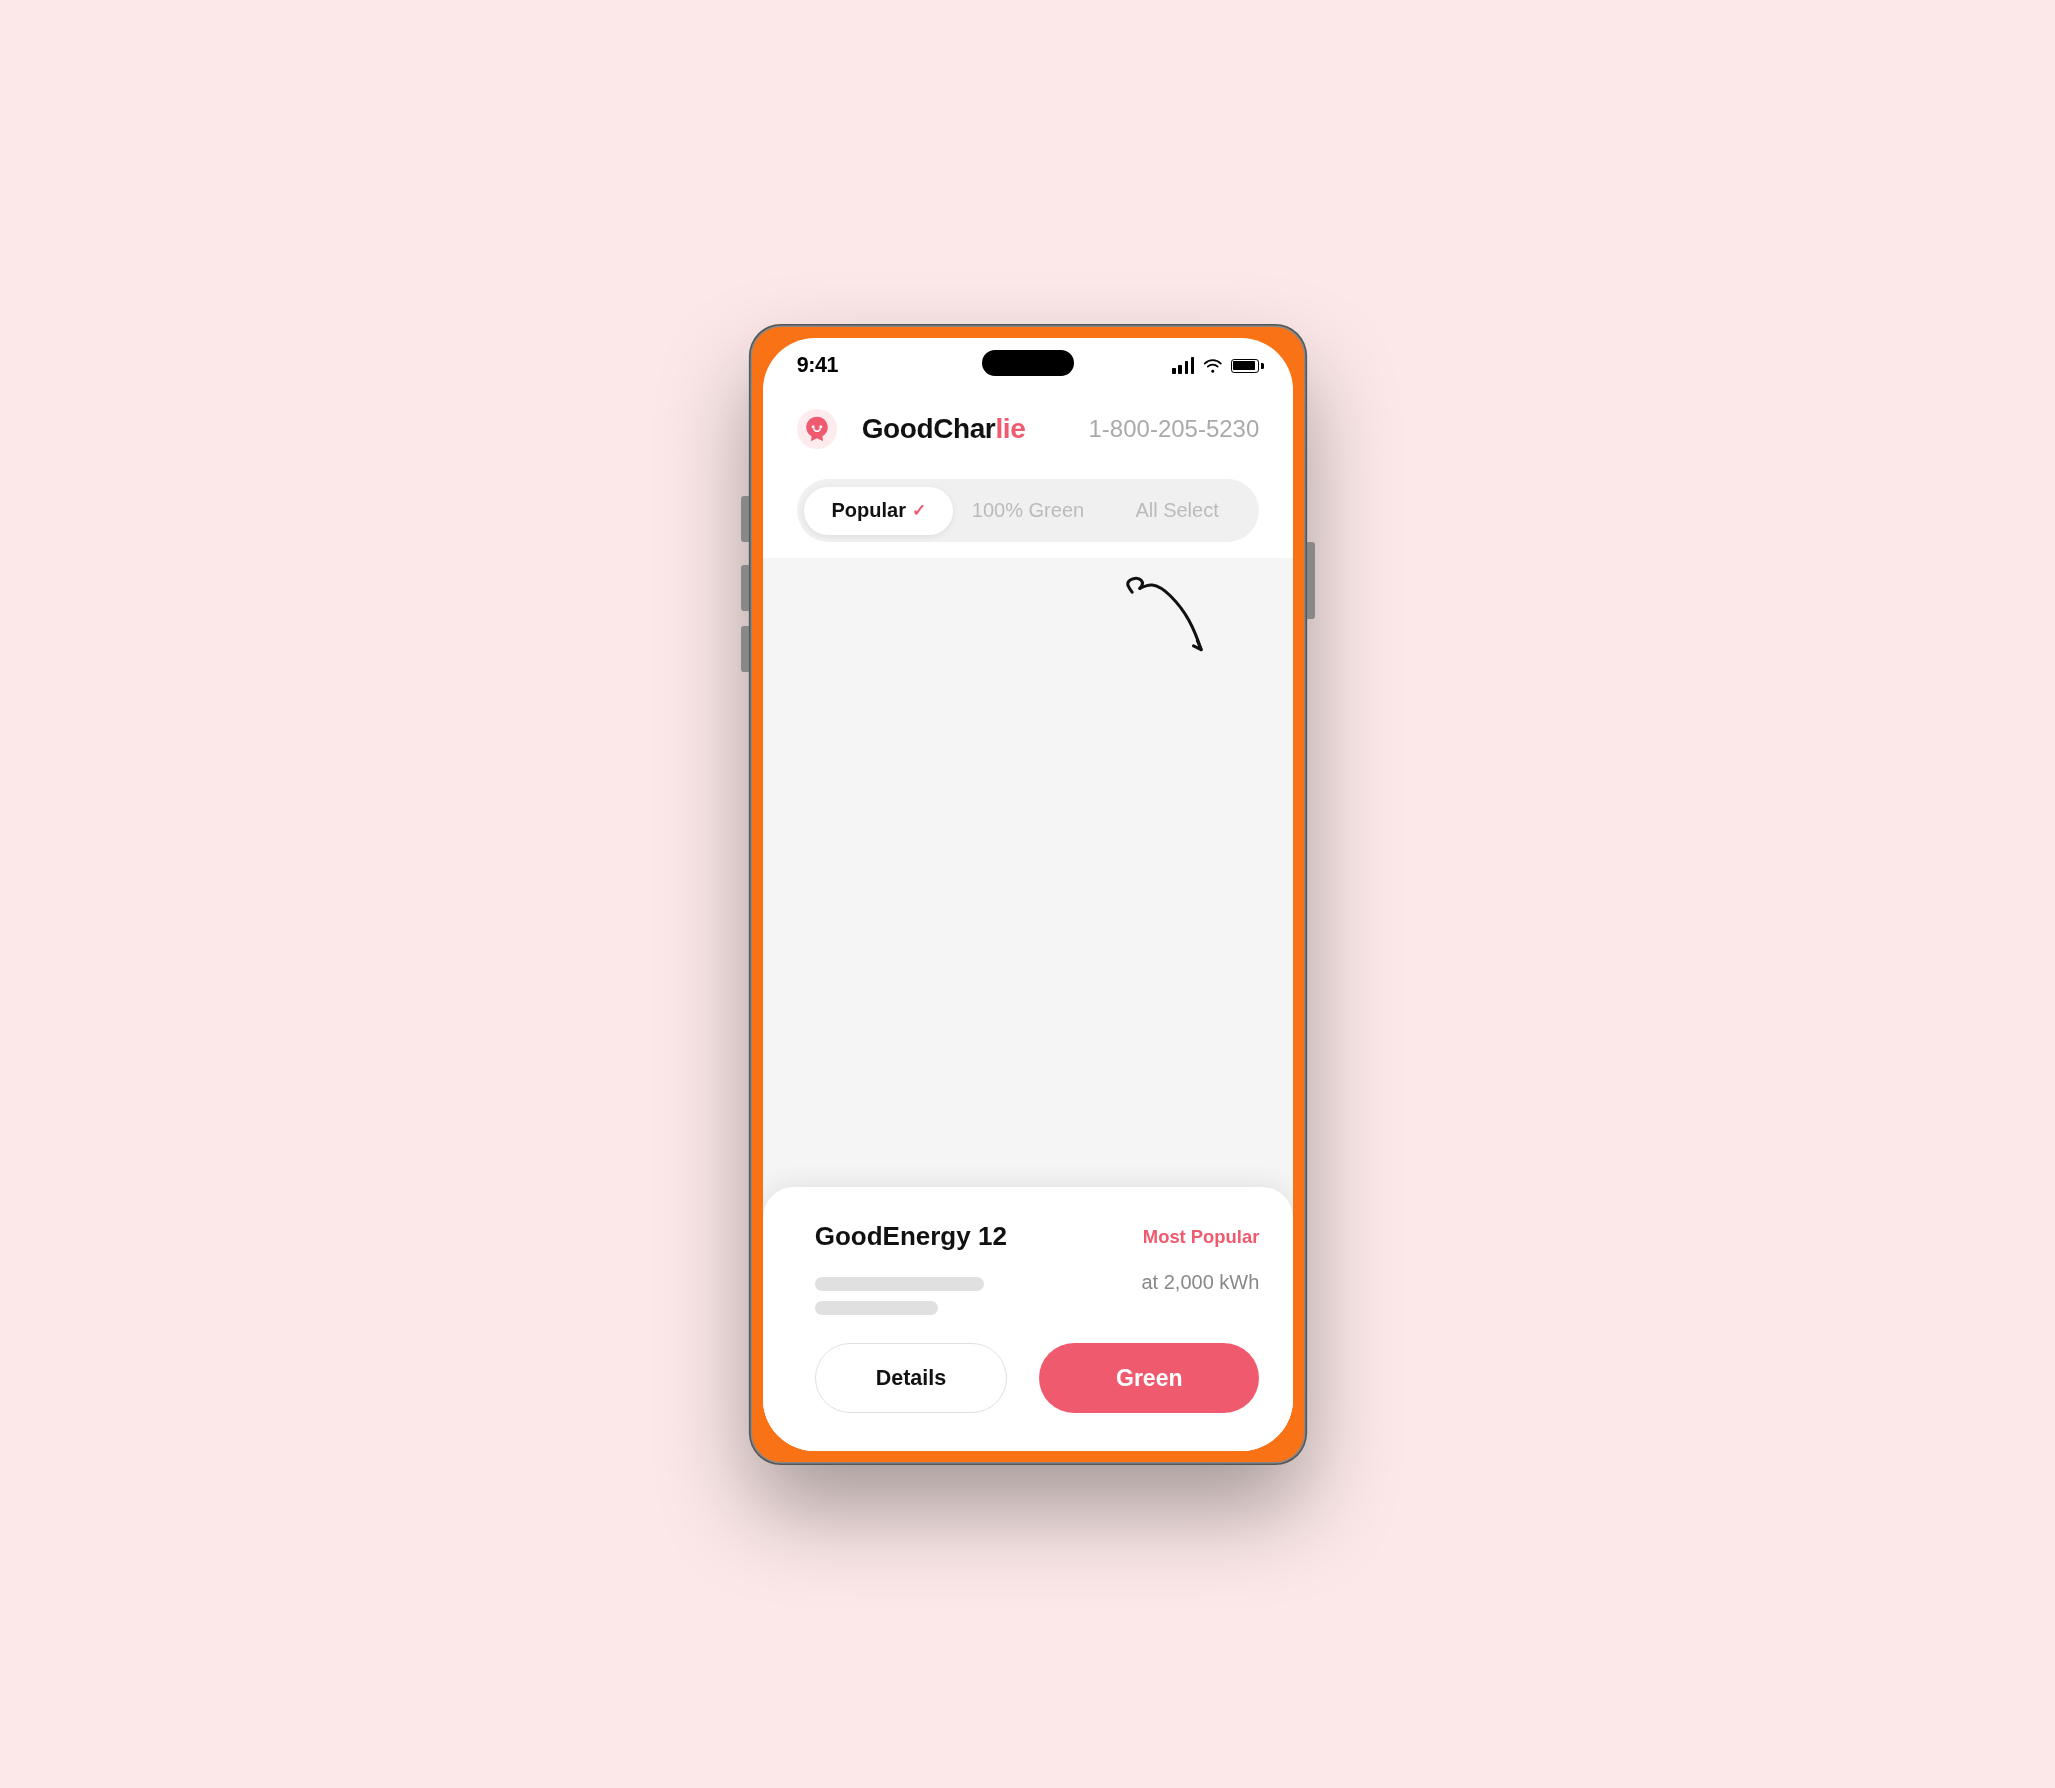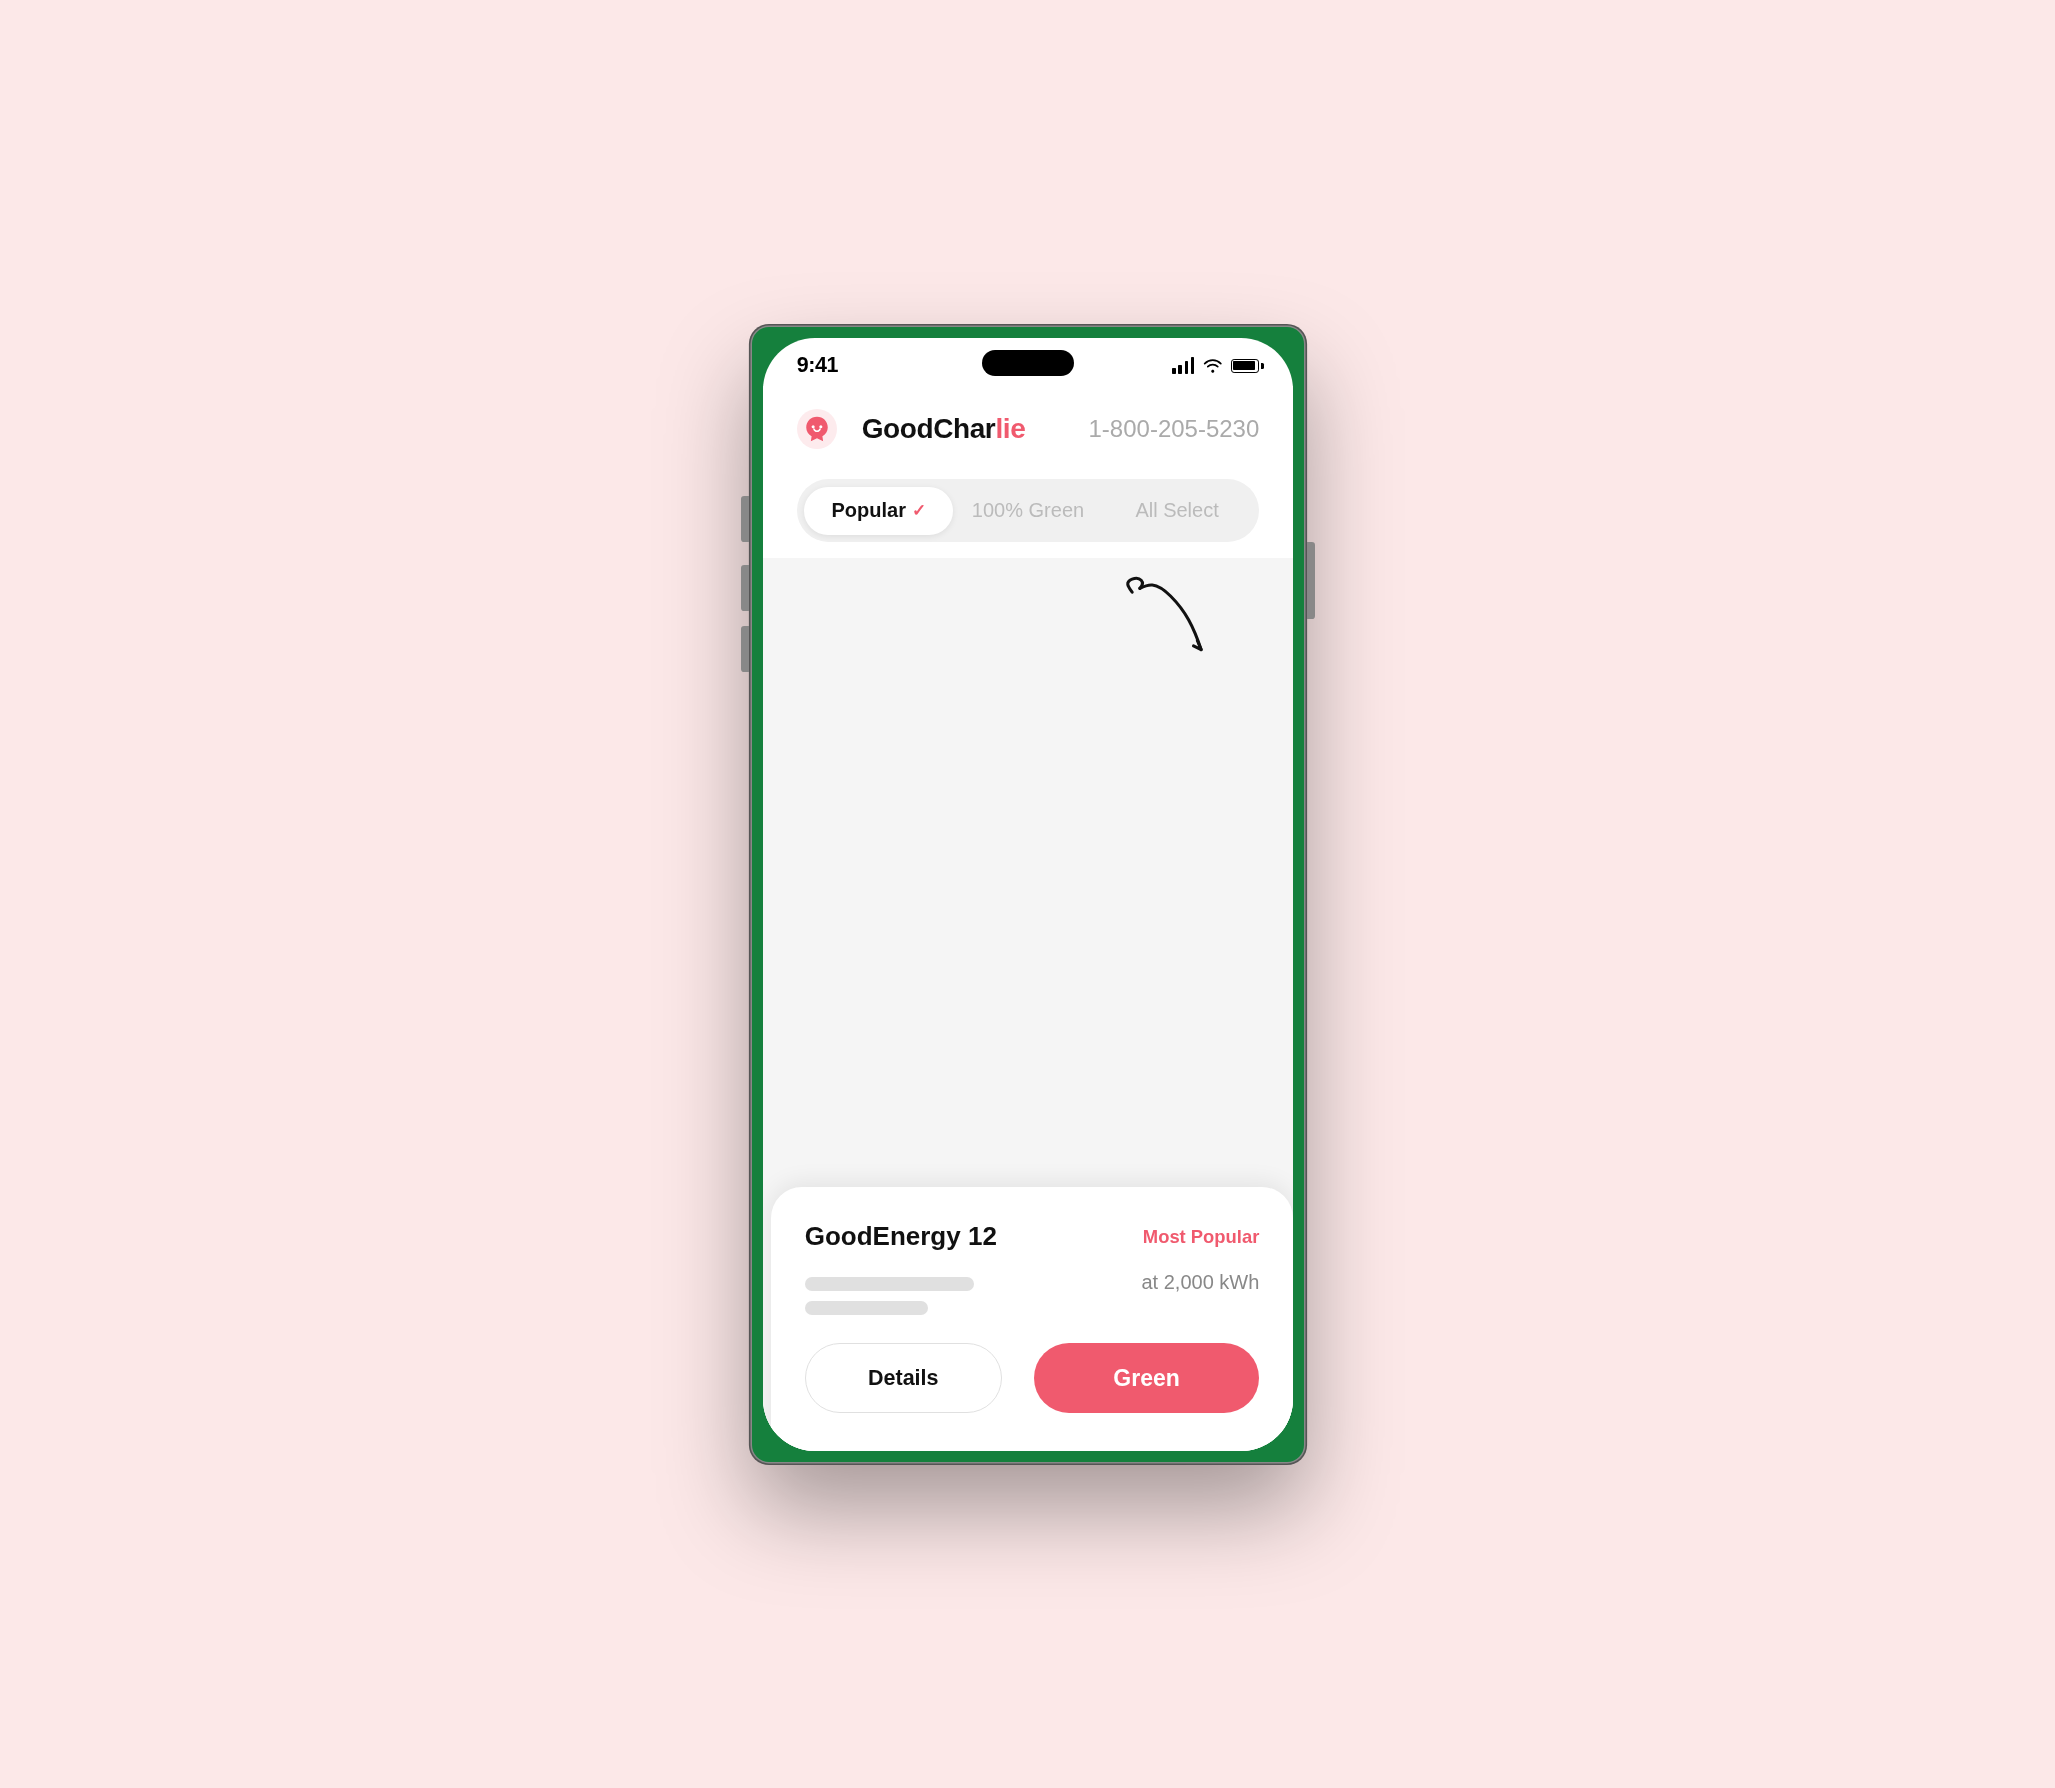--- a/index.html
+++ b/index.html
@@ -21,22 +21,22 @@
       height: 1197px;
       display: flex;
       align-items: center;
       justify-content: center;
     }
 
     .phone-frame {
       position: relative;
       width: 552px;
       height: 1135px;
-      background: #15803d;
-      border-radius: 17px;
+      background: #f97316;
+      border-radius: 29px;
       padding: 10.7px;
       box-shadow:
         0 0 0 1.5px #888,
         0 0 0 3.1px #555,
         0 46px 92px rgba(0,0,0,0.35);
     }
 
     
     .phone-frame::before {
       content: '';
@@ -246,25 +246,25 @@
       top: 15.3px;
       right: 61px;
       width: 123px;
       height: 92px;
     }
 
     
     .card-overlay {
       position: absolute;
       bottom: 0;
-      left: 8px;
+      left: 0;
       right: 0;
       background: #fff;
       border-radius: 31px 31px 0 0;
-      padding: 34px 34px 38px 34px;
+      padding: 34px 34px 38px 52px;
       box-shadow: 0 -3.1px 23px rgba(0,0,0,0.08);
     }
 
     .card-header {
       display: flex;
       align-items: center;
       justify-content: space-between;
       margin-bottom: 18.4px;
     }
 

